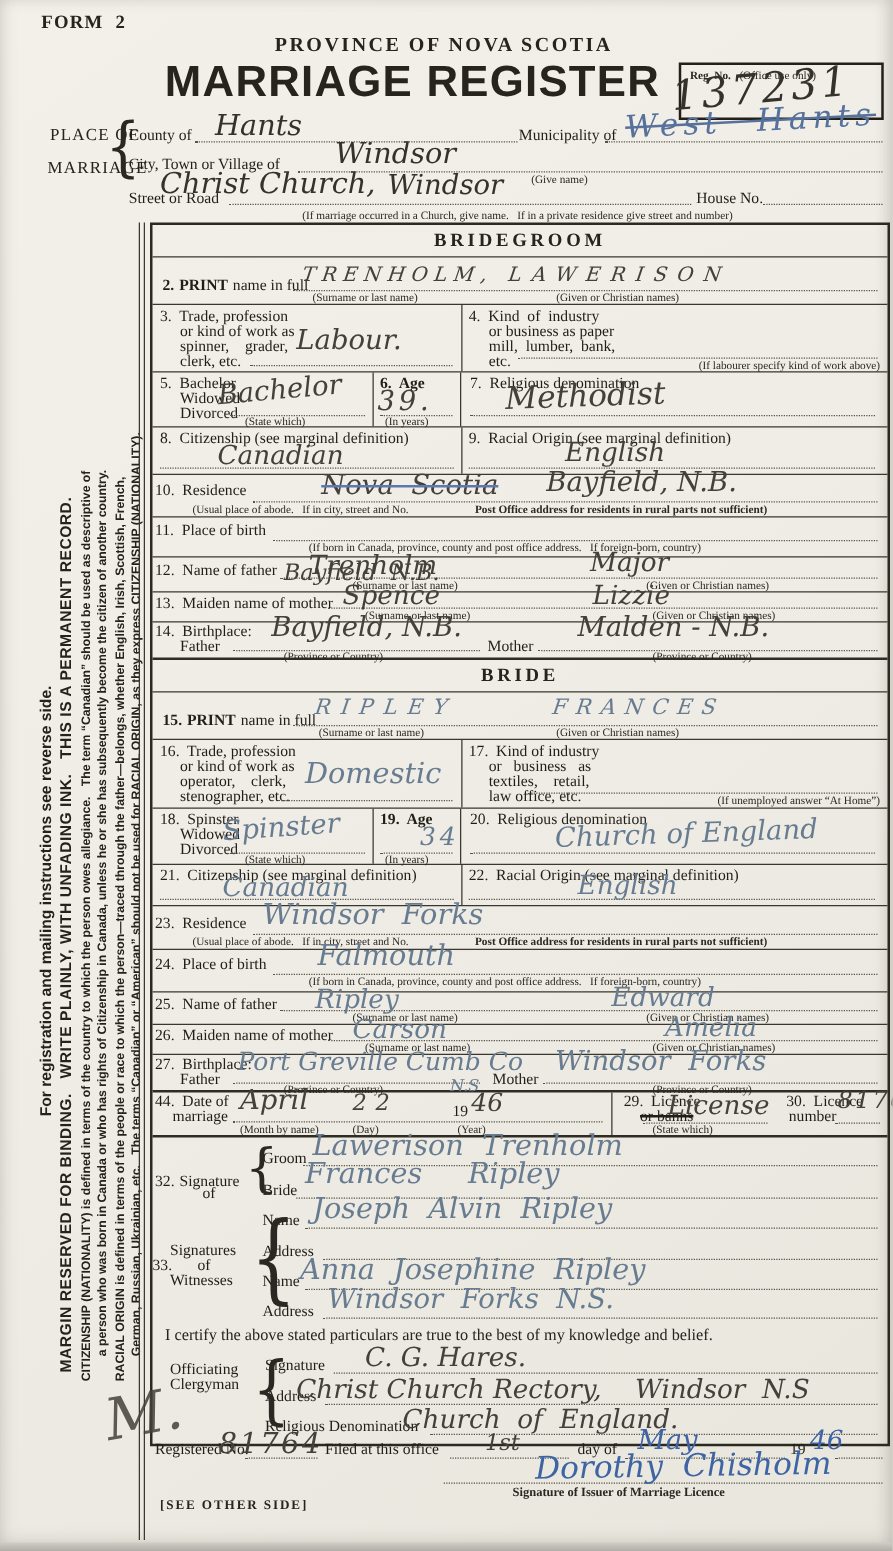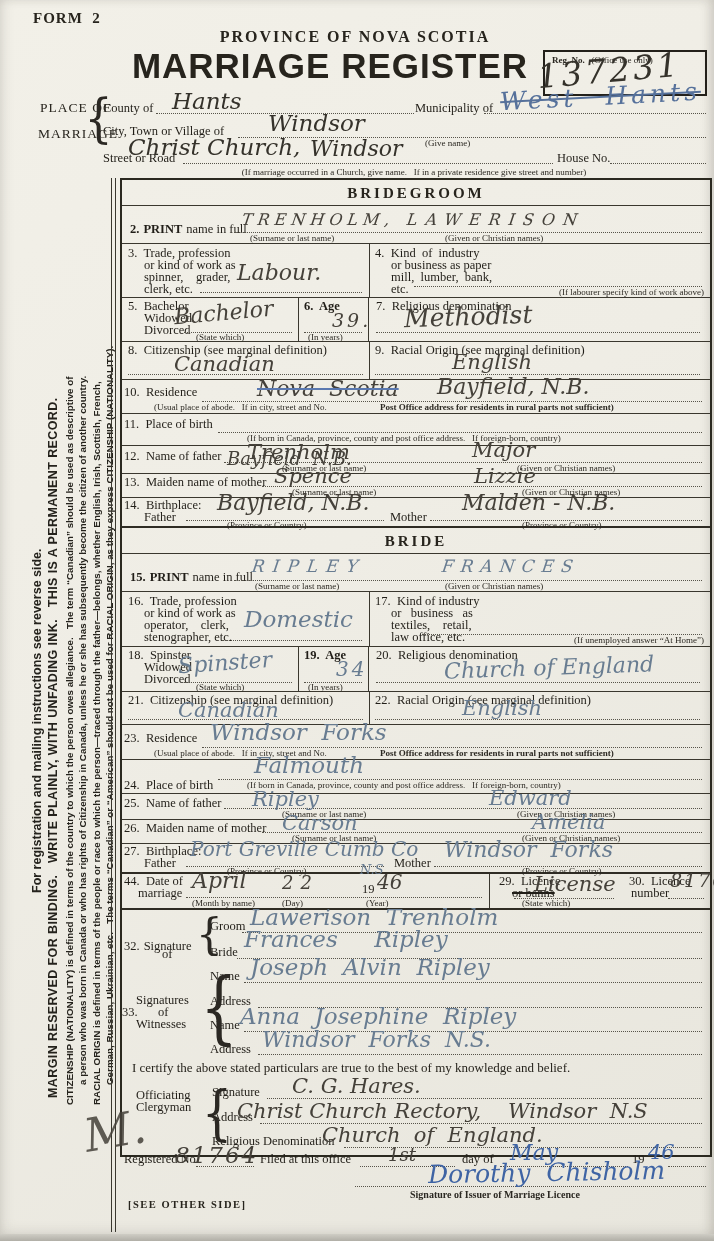--- a/index.html
+++ b/index.html
@@ -113,21 +113,21 @@
     <div class="r bb1" style="height:44px;">
       <div class="vline" style="left:176px;"></div>
       <div class="vline" style="left:246px;"></div>
       <div class="ab lbl" style="left:6px;top:2px;">5.  Bachelor</div>
       <div class="ab lbl" style="left:22px;top:14px;">Widowed</div>
       <div class="ab lbl" style="left:22px;top:26px;">Divorced</div>
       <div class="ab dots" style="left:62px;top:34px;width:108px;"></div>
       <div class="ab sm" style="left:74px;top:35px;">(State which)</div>
       <div class="ab hw pencil" style="left:52px;top:4px;font-size:22px;transform:rotate(-5deg);">Bachelor</div>
       <div class="ab lbl b" style="left:182px;top:2px;">6.  Age</div>
-      <div class="ab hw pencil" style="left:210px;top:13px;font-size:19px;letter-spacing:3px;">39.</div>
+      <div class="ab hw pencil" style="left:180px;top:13px;font-size:22px;letter-spacing:3px;">39.</div>
       <div class="ab dots" style="left:182px;top:34px;width:58px;"></div>
       <div class="ab sm" style="left:186px;top:35px;">(In years)</div>
       <div class="ab lbl" style="left:254px;top:2px;">7.  Religious denomination</div>
       <div class="ab hw pencil" style="left:282px;top:6px;font-size:25px;transform:rotate(-2deg);">Methodist</div>
       <div class="ab dots" style="left:254px;top:34px;width:324px;"></div>
     </div>
 
     <div class="r bb1" style="height:38px;">
       <div class="vline" style="left:247px;"></div>
       <div class="ab lbl" style="left:6px;top:2px;">8.  Citizenship (see marginal definition)</div>
@@ -241,21 +241,21 @@
 
     <div class="r bb1" style="height:35px;">
       <div class="ab lbl" style="left:2px;top:7px;">23.  Residence</div>
       <div class="ab dots" style="left:80px;top:22px;width:500px;"></div>
       <div class="ab hw slate" style="left:88px;top:-4px;font-size:23px;">Windsor  Forks</div>
       <div class="ab sm" style="left:32px;top:24px;">(Usual place of abode.   If in city, street and No.</div>
       <div class="ab sm b" style="left:258px;top:24px;">Post Office address for residents in rural parts not sufficient)</div>
     </div>
 
     <div class="r bb1" style="height:34px;">
-      <div class="ab lbl" style="left:2px;top:19px;font-family:Liberation Serif, serif;">24.  Place of birth</div>
+      <div class="ab lbl" style="left:2px;top:5px;font-family:Liberation Serif, serif;">24.  Place of birth</div>
       <div class="ab dots" style="left:96px;top:19px;width:484px;"></div>
       <div class="ab hw slate" style="left:132px;top:-6px;font-size:23px;">Falmouth</div>
       <div class="ab sm" style="left:125px;top:21px;">(If born in Canada, province, county and post office address.   If foreign-born, country)</div>
     </div>
 
     <div class="r bb1" style="height:26px;">
       <div class="ab lbl" style="left:2px;top:3px;">25.  Name of father</div>
       <div class="ab dots" style="left:102px;top:14px;width:478px;"></div>
       <div class="ab hw slate" style="left:130px;top:-5px;font-size:21px;">Ripley</div>
       <div class="ab hw slate" style="left:367px;top:-6px;font-size:21px;">Edward</div>

